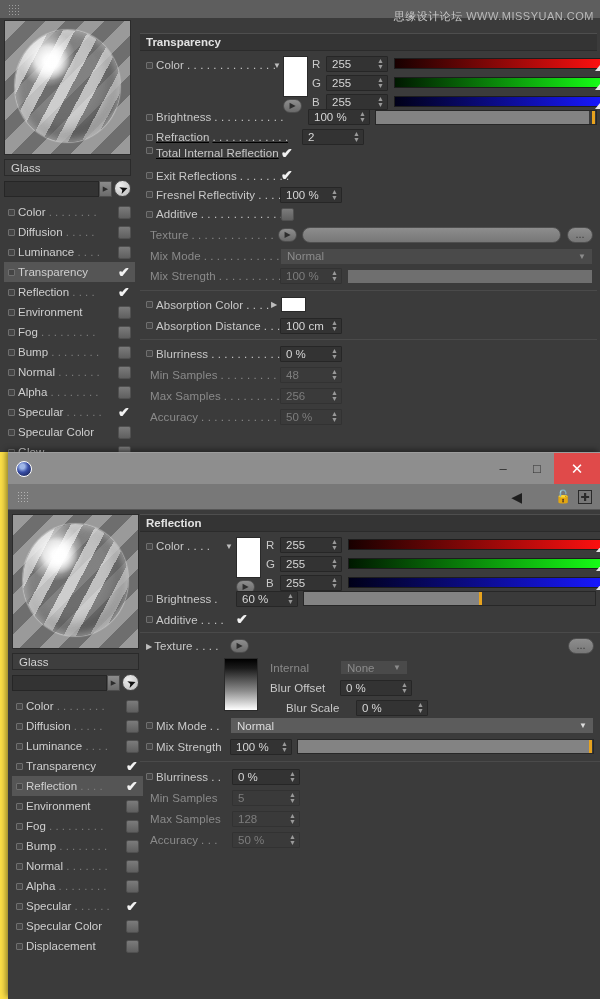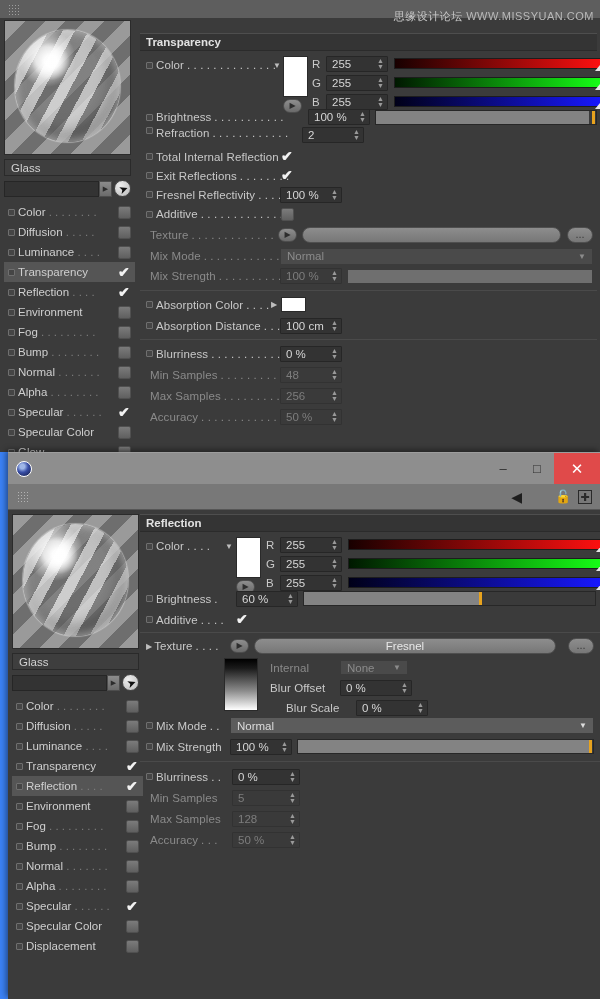--- a/index.html
+++ b/index.html
@@ -2,21 +2,21 @@
 <html><head>
 <meta charset="utf-8">
 <style>
   * { box-sizing: border-box; margin: 0; padding: 0; }
   html, body {
     width: 600px; height: 999px;
     background: #2e2e2e;
     font-family: "Liberation Sans", sans-serif;
     overflow: hidden;
   }
-  .root { position: relative; width: 600px; height: 999px; background: #3b82f6; }
+  .root { position: relative; width: 600px; height: 999px; background: #fde047; }
   .lbl {
     font-size: 11.5px; color: #c9c9c9; white-space: nowrap;
     overflow: hidden; letter-spacing: .1px;
   }
   .lbl.dim { color: #8a8a8a; }
   .bullet {
     width: 7px; height: 7px; border: 1px solid #6f6f6f; background: #454545;
     margin-right: 3px; flex: none; border-radius: 1px;
   }
   .numfield {
@@ -345,31 +345,31 @@
         <div class="numfield" style="width:62px;position:absolute;left:168px;">
           <span class="v">100 %</span>
           <span class="spin">▲<br>▼</span>
         </div>
         <div class="slider" style="position:absolute;left:235px;width:222px;">
           <div class="fill" style="width:97%;"></div>
           <div class="tick" style="right:1px;"></div>
         </div>
       </div>
 
-      <div style="display:flex;align-items:flex-start;height:20px;padding-left:6px;position:relative;">
+      <div style="display:flex;align-items:center;height:20px;padding-left:6px;position:relative;text-decoration:underline;">
         <div class="bullet"></div>
         <span class="lbl">Refraction</span>
         <span class="lbl" style="margin-left:3px;">. . . . . . . . . . . .</span>
         <div class="numfield" style="width:62px;position:absolute;left:162px;">
           <span class="v">2</span>
           <span class="spin">▲<br>▼</span>
         </div>
       </div>
 
-      <div style="display:flex;align-items:center;height:19px;padding-left:6px;position:relative;">
+      <div style="display:flex;height:19px;padding-left:6px;position:relative;text-decoration:underline;">
         <div class="bullet"></div>
         <span class="lbl">Total Internal Reflection</span>
         <div class="check" style="position:absolute;left:141px;">
           <span class="mark">✔</span>
         </div>
       </div>
 
       <div style="display:flex;align-items:center;height:19px;padding-left:6px;position:relative;">
         <div class="bullet"></div>
         <span class="lbl">Exit Reflections</span>
@@ -659,23 +659,20 @@
         </div>
       </div>
 
       <div class="sep" style="margin-top:2px;"></div>
 
       <div style="display:flex;align-items:center;height:22px;padding-left:6px;position:relative;margin-top:2px;">
         <span class="tri" style="margin-right:2px;">▶</span>
         <span class="lbl">Texture</span>
         <span class="lbl" style="margin-left:3px;">. . . .</span>
         <div class="arrowbtn" style="position:absolute;left:90px;">▶</div>
-        <div style="position:absolute;left:114px;right:44px;display:flex;align-items:center;">
-          <div class="texfield">Fresnel</div>
-        </div>
         <div class="dotsbtn" style="position:absolute;right:6px;">...</div>
       </div>
 
       <div style="position:relative;height:58px;padding-left:6px;">
         <div class="gradprev" style="position:absolute;left:84px;top:1px;"></div>
         <div style="position:absolute;left:130px;top:2px;display:flex;align-items:center;height:17px;">
           <span class="lbl dim" style="width:70px;">Internal</span>
           <div class="comborow dim" style="width:68px;height:15px;">
             <span>None</span>
             <span class="car">▼</span>

